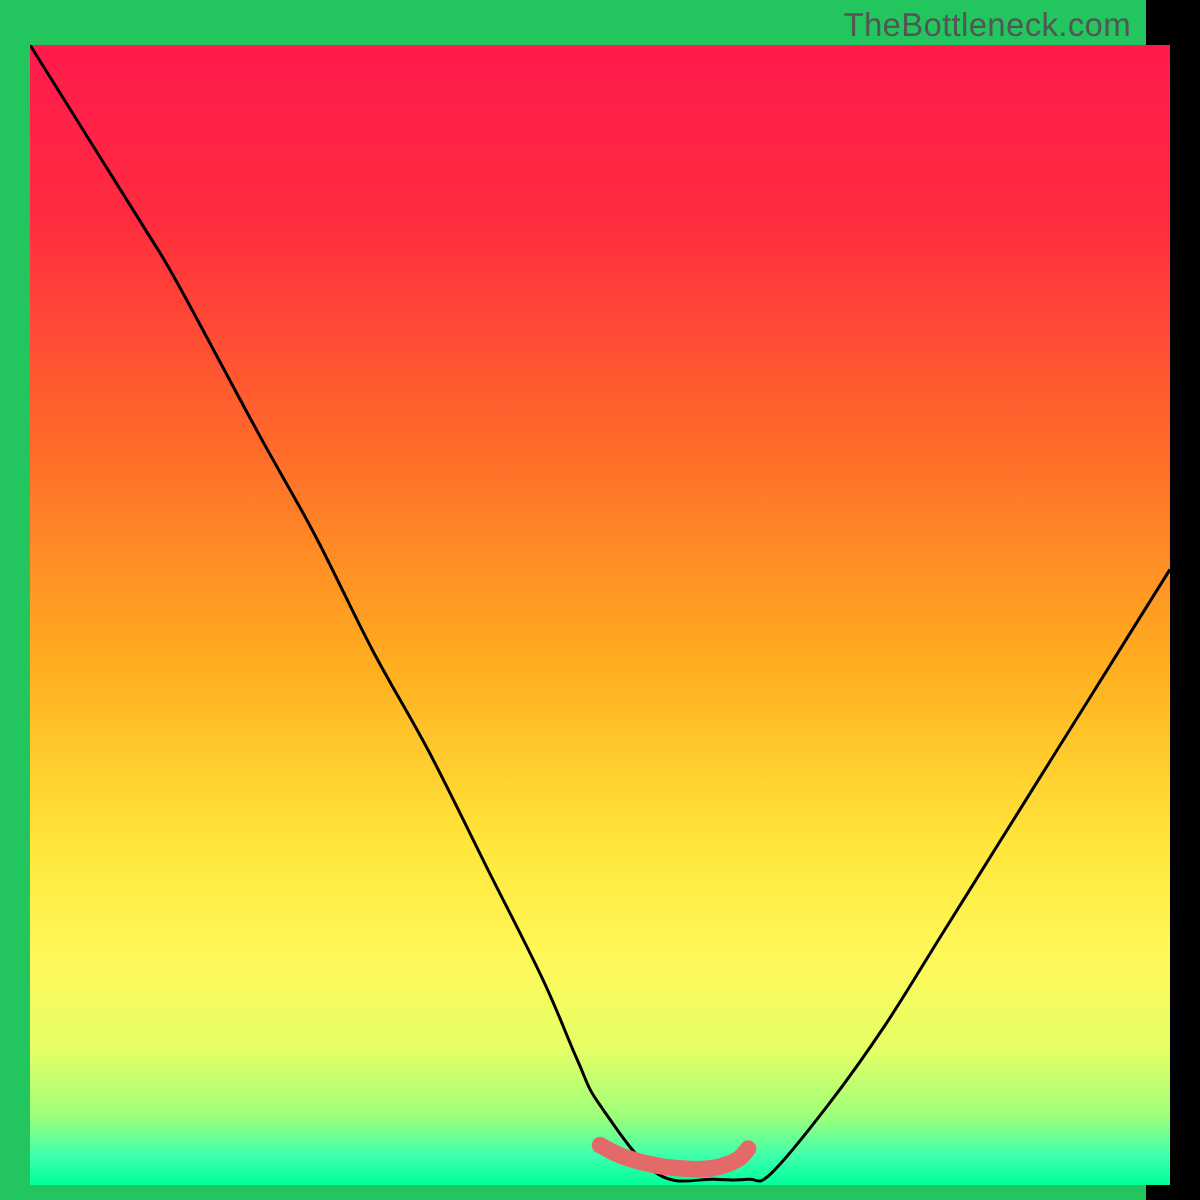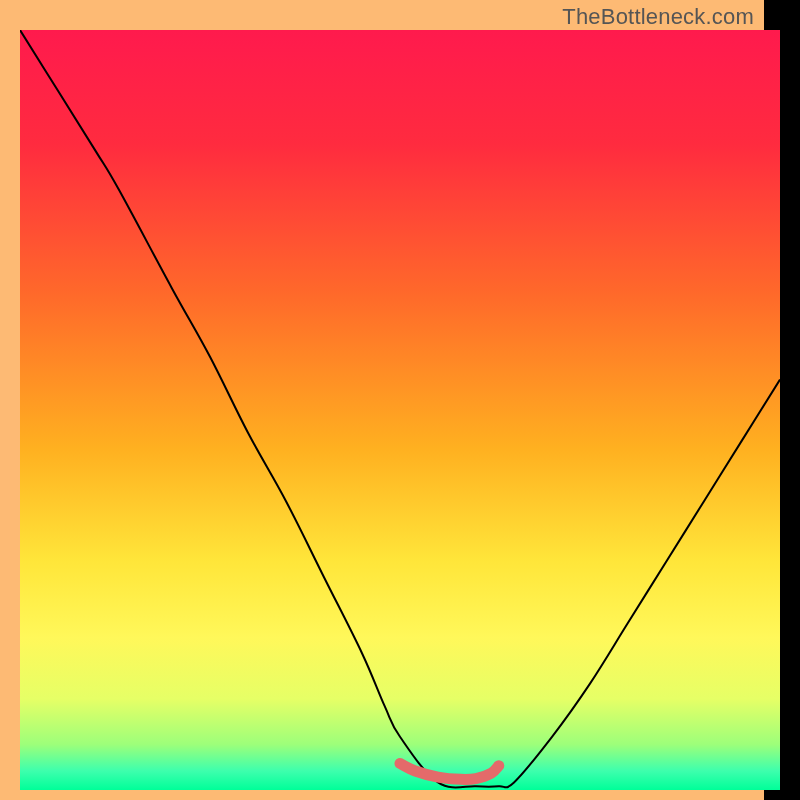--- a/index.html
+++ b/index.html
@@ -10,21 +10,21 @@
     background: #000;
     overflow: hidden;
     font-family: Arial, Helvetica, sans-serif;
   }
   .frame {
     position: absolute;
     left: 0;
     top: 0;
     width: 764px;
     height: 800px;
-    background: #fdba74;
+    background: #22c55e;
   }
   .watermark {
     position: absolute;
     top: 4px;
     right: 10px;
     color: #555;
     font-size: 22px;
     font-weight: 400;
     letter-spacing: 0.2px;
     z-index: 10;

